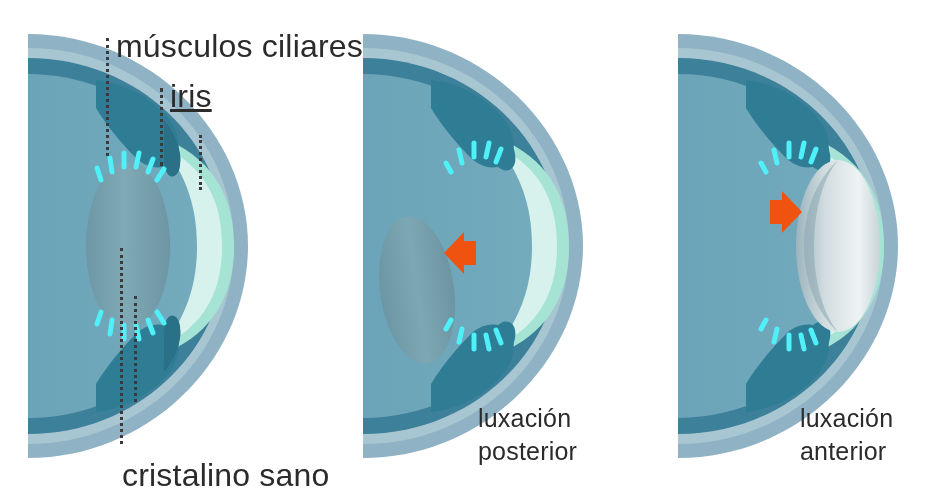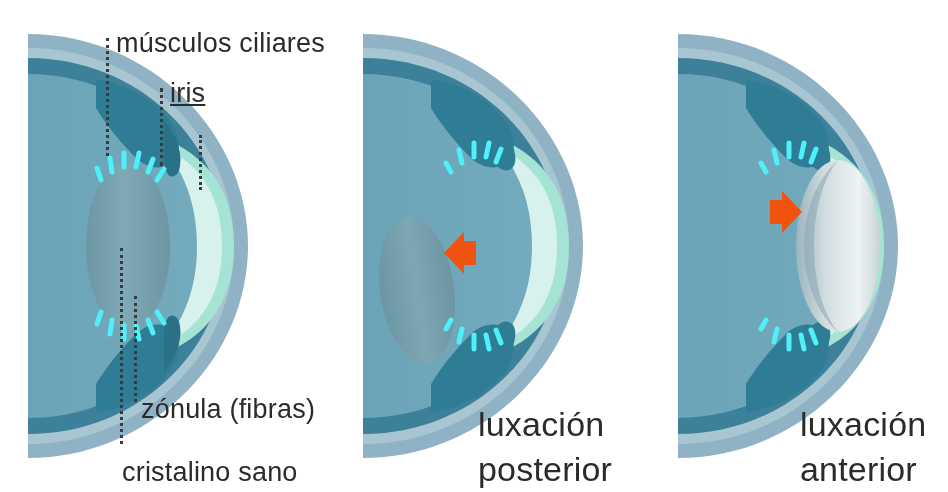--- a/index.html
+++ b/index.html
@@ -26,33 +26,33 @@
   }
   #panel-healthy  { left: 0px;   width: 340px; }
   #panel-post     { left: 360px; width: 300px; }
   #panel-ant      { left: 670px; width: 278px; }
 
   .panel svg { display: block; }
 
   .caption {
     position: absolute;
     color: #2b2b2b;
-    font-size: 34px;
+    font-size: 25px;
     line-height: 1.32;
     letter-spacing: .2px;
     white-space: pre-line;
     font-family: "Liberation Sans", sans-serif;
   }
   #caption-post { left: 478px; top: 402px; }
   #caption-ant  { left: 800px; top: 402px; }
 
   .lbl {
     position: absolute;
     color: #2b2b2b;
-    font-size: 27px;
+    font-size: 32px;
     letter-spacing: .2px;
     white-space: nowrap;
     font-family: "Liberation Sans", sans-serif;
   }
   #lbl-musculos  { left: 116px; top: 28px;  }
   #lbl-iris      { left: 170px; top: 78px; text-decoration: underline;  }
   #lbl-cornea    { left: 210px; top: 125px; }
   #lbl-zonula    { left: 141px; top: 394px; }
   #lbl-cristalino{ left: 122px; top: 457px; }
 
@@ -160,21 +160,20 @@
   </div>
 
   <div class="leader" id="leader-musculos"></div>
   <div class="leader" id="leader-iris"></div>
   <div class="leader" id="leader-cornea"></div>
   <div class="leader" id="leader-zonula"></div>
   <div class="leader" id="leader-cristalino"></div>
 
   <div class="lbl" id="lbl-musculos">músculos ciliares</div>
   <div class="lbl" id="lbl-iris">iris</div>
-  <div class="lbl" id="lbl-zonula">zónula (fibras)</div>
   <div class="lbl" id="lbl-cristalino">cristalino sano</div>
 
   <div class="panel" id="panel-post">
     <svg width="300" height="492" viewBox="0 0 300 492" xmlns="http://www.w3.org/2000/svg">
       <defs>
         <linearGradient id="lensG2" x1="0" y1="0" x2="1" y2="0">
           <stop offset="0%" stop-color="#6d96a4"></stop>
           <stop offset="50%" stop-color="#7ea7b4"></stop>
           <stop offset="100%" stop-color="#6c94a2"></stop>
         </linearGradient>

